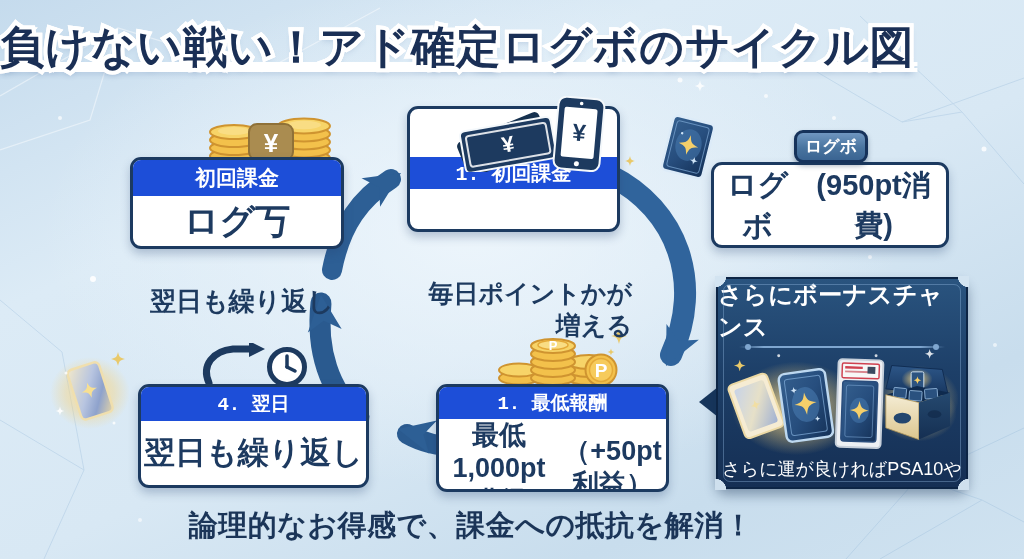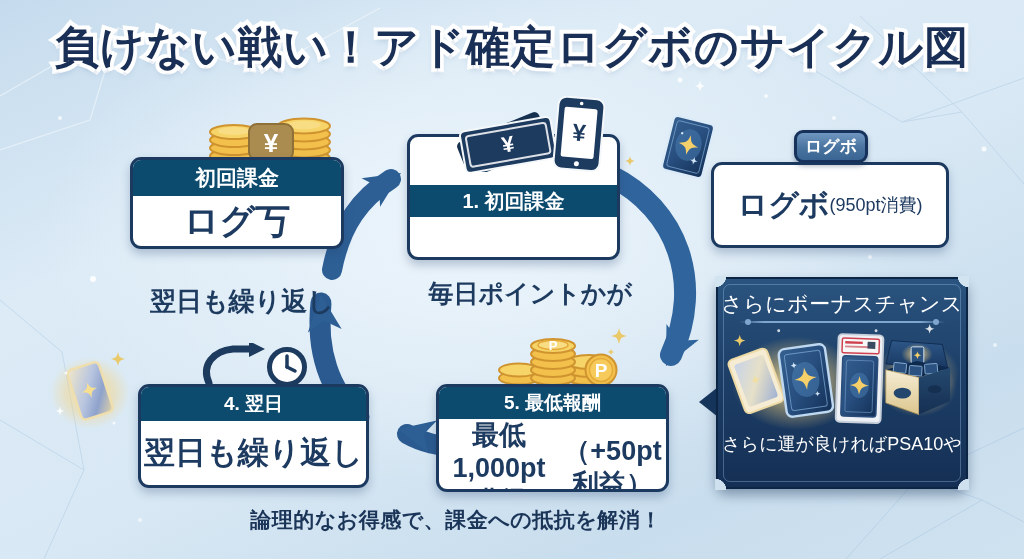--- a/index.html
+++ b/index.html
@@ -11,53 +11,54 @@
       radial-gradient(ellipse at 46% 42%, rgba(238,246,252,.9) 0%, rgba(238,246,252,0) 55%),
       linear-gradient(155deg,#c5dbed 0%,#dcebf6 30%,#d8e8f4 55%,#c8dded 80%,#cfe2f0 100%);
   }
   svg { display:block; }
   .bg-mesh { position:absolute; left:0; top:0; z-index:0; pointer-events:none; }
   .arrows  { position:absolute; left:0; top:0; z-index:1; pointer-events:none; }
   .icon    { position:absolute; z-index:1; pointer-events:none; }
   .icon-front { position:absolute; z-index:3; pointer-events:none; }
 
   .page-title {
-    position:absolute; top:18px; left:0; width:1024px; text-align:center;
+    position:absolute; top:18px; left:0; width:1024px; text-align:left;
     font-size:44px; font-weight:900; color:#1a2f55; letter-spacing:1px;
     -webkit-text-stroke:8px #ffffff; paint-order:stroke fill;
     text-shadow:-3px -3px 0 #fff,3px -3px 0 #fff,-3px 3px 0 #fff,3px 3px 0 #fff,0 4px 6px rgba(110,140,180,.45);
     z-index:2;
+    text-decoration:underline;
   }
 
   .card {
     position:absolute; background:#fff; border:3px solid #1c3a60; border-radius:11px;
     box-shadow:0 5px 10px rgba(35,65,110,.28); display:flex; flex-direction:column;
     overflow:hidden; z-index:2;
   }
   .card-head {
-    background:#0c4a6e; color:#fff; font-weight:800; text-align:center;
-    display:flex; align-items:center; justify-content:center; flex:none;
+    background:#1d4ed8; color:#fff; font-weight:800; text-align:center;
+    display:flex; align-items:center; justify-content:center; flex:none;font-family:Liberation Mono, monospace;
   }
   .card-body {
     flex:1; display:flex; align-items:center; justify-content:center;
     color:#1d3a60; font-weight:900; text-align:center;
   }
 
   .card-precharge { left:130px; top:157px; width:214px; height:92px; }
   .card-precharge .card-head { height:36px; font-size:21px; }
   .card-precharge .card-body { font-size:35px; }
 
-  .card-step1 { left:407px; top:134px; width:213px; height:126px; padding-top:48px; }
+  .card-step1 { left:407px; top:106px; width:213px; height:126px; padding-top:48px; }
   .card-step1 .card-head { height:32px; font-size:20px; }
   .card-step1 .card-body { font-size:33px; letter-spacing:.5px; }
 
   .card-step2 { left:711px; top:162px; width:238px; height:86px; }
   .card-step2 .card-head { height:34px; font-size:19px; }
   .card-step2 .card-body { font-size:30px; }
-  .card-step2 .body-note { font-size:18px; font-weight:400;text-align:center; }
+  .card-step2 .body-note { font-size:29px; font-weight:700;text-align:center; }
 
   .card-step4 { left:138px; top:384px; width:231px; height:104px; }
   .card-step4 .card-head { height:34px; font-size:19px; }
   .card-step4 .card-body { font-size:31px; }
 
   .card-step3 { left:436px; top:384px; width:233px; height:108px; }
   .card-step3 .card-head { height:32px; font-size:19px; }
   .card-step3 .card-body { font-size:27px; line-height:1.22; flex-direction:row; }
 
   .logbo-badge {
@@ -81,38 +82,38 @@
   }
   .bonus-panel::after {
     content:''; position:absolute; inset:5px; border:1.5px solid rgba(150,190,230,.38);
     border-radius:7px; pointer-events:none;
   }
   .notch { position:absolute; width:16px; height:16px; z-index:3; pointer-events:none; }
   .notch-tl { left:-3px; top:-3px;  background:radial-gradient(circle at 0 0,      #d3e4f1 0 11px, transparent 11.5px); }
   .notch-tr { right:-3px; top:-3px; background:radial-gradient(circle at 100% 0,   #d3e4f1 0 11px, transparent 11.5px); }
   .notch-bl { left:-3px; bottom:-3px; background:radial-gradient(circle at 0 100%, #cfe0ee 0 11px, transparent 11.5px); }
   .notch-br { right:-3px; bottom:-3px;background:radial-gradient(circle at 100% 100%,#cfe0ee 0 11px, transparent 11.5px); }
-  .panel-title { margin-top:11px; color:#fff; font-size:21px; font-weight:400; letter-spacing:.5px; }
+  .panel-title { color:#fff; font-size:24px; font-weight:700; letter-spacing:.5px; }
   .panel-divider {
     position:relative; height:2px; width:206px; margin:3px auto 0;
     background:linear-gradient(90deg,transparent,#7fa6cf 12%,#7fa6cf 88%,transparent);
   }
   .panel-divider::before, .panel-divider::after {
     content:''; position:absolute; top:-2px; width:6px; height:6px; border-radius:50%; background:#7fa6cf;
   }
   .panel-divider::before { left:6px; } .panel-divider::after { right:6px; }
   .panel-caption { color:#fff; font-size:18px; font-weight:400; text-align:center; line-height:1.25; margin-top:-2px; }
   .panel-pointer {
     position:absolute; left:699px; top:387px; width:0; height:0; z-index:2;
     border-top:15px solid transparent; border-bottom:15px solid transparent; border-right:19px solid #17365c;
   }
 
   .tagline {
-    position:absolute; top:506px; left:0; width:912px; text-align:center;
-    font-size:21px; font-weight:900; color:#1b3558; z-index:2; letter-spacing:.5px;
+    position:absolute; top:506px; left:15px; width:912px; text-align:center;
+    font-size:29px; font-weight:900; color:#1b3558; z-index:2; letter-spacing:.5px;
   }
 </style>
 </head>
 <body>
 
 <div class="stage">
 
   <svg class="bg-mesh" width="1024" height="559" viewBox="0 0 1024 559">
     <g stroke="#ffffff" stroke-width="1.2" fill="none" opacity="0.45">
       <polyline points="0,96 118,28 262,72 380,8"></polyline>
@@ -234,20 +235,21 @@
     <div class="card-body">
       <span>ログボ</span>
         <span class="body-note">(950pt消費)</span>
     </div>
   </div>
 
   <div class="note note-left">翌日も繰り返し</div>
 
   <div class="note note-center">
     <div>毎日ポイントかが</div>
+    <div>増える</div>
   </div>
 
   <svg class="icon" style="left:197px; top:343px;" width="112" height="46" viewBox="0 0 112 46">
     <path d="M12,40 C4,22 16,8 36,6 L52,6" fill="none" stroke="#1d3a5f" stroke-width="7" stroke-linecap="round"></path>
     <polygon points="52,-2 68,6 52,14" fill="#1d3a5f"></polygon>
     <circle cx="90" cy="24" r="17.5" fill="#ffffff" stroke="#1d3a5f" stroke-width="5"></circle>
     <line x1="90" y1="24" x2="90" y2="13" stroke="#1d3a5f" stroke-width="3.5" stroke-linecap="round"></line>
     <line x1="90" y1="24" x2="98" y2="28" stroke="#1d3a5f" stroke-width="3.5" stroke-linecap="round"></line>
   </svg>
 
@@ -272,21 +274,21 @@
     <ellipse cx="64" cy="23" rx="15" ry="4.5" fill="#f9dd84" stroke="#e4a938" stroke-width="1.5"></ellipse>
     <text x="64" y="28" font-size="13" font-weight="900" fill="#ffffff" text-anchor="middle">P</text>
     <circle cx="112" cy="48" r="15.5" fill="#f3c14b" stroke="#cf9430" stroke-width="2"></circle>
     <circle cx="112" cy="48" r="11.5" fill="#f6cb5c" stroke="#e4a938" stroke-width="1.5"></circle>
     <text x="112" y="55" font-size="19" font-weight="900" fill="#ffffff" text-anchor="middle">P</text>
     <path transform="translate(130,14) scale(0.8)" d="M0,-10 C1.8,-2.6 2.6,-1.8 10,0 C2.6,1.8 1.8,2.6 0,10 C-1.8,2.6 -2.6,1.8 -10,0 C-2.6,-1.8 -1.8,-2.6 0,-10 Z" fill="#e9c96a"></path>
     <path transform="translate(122,30) scale(0.35)" d="M0,-10 C1.8,-2.6 2.6,-1.8 10,0 C2.6,1.8 1.8,2.6 0,10 C-1.8,2.6 -2.6,1.8 -10,0 C-2.6,-1.8 -1.8,-2.6 0,-10 Z" fill="#e9c96a"></path>
   </svg>
 
   <div class="card card-step3">
-    <div class="card-head">5. 最低報酬</div>
+    <div class="card-head">1. 最低報酬</div>
     <div class="card-body">
       <div>最低1,000pt獲得</div>
       <div>（+50pt利益）</div>
     </div>
   </div>
 
   <div class="panel-pointer"></div>
 
   <div class="bonus-panel">
     <span class="notch notch-tl"></span>

